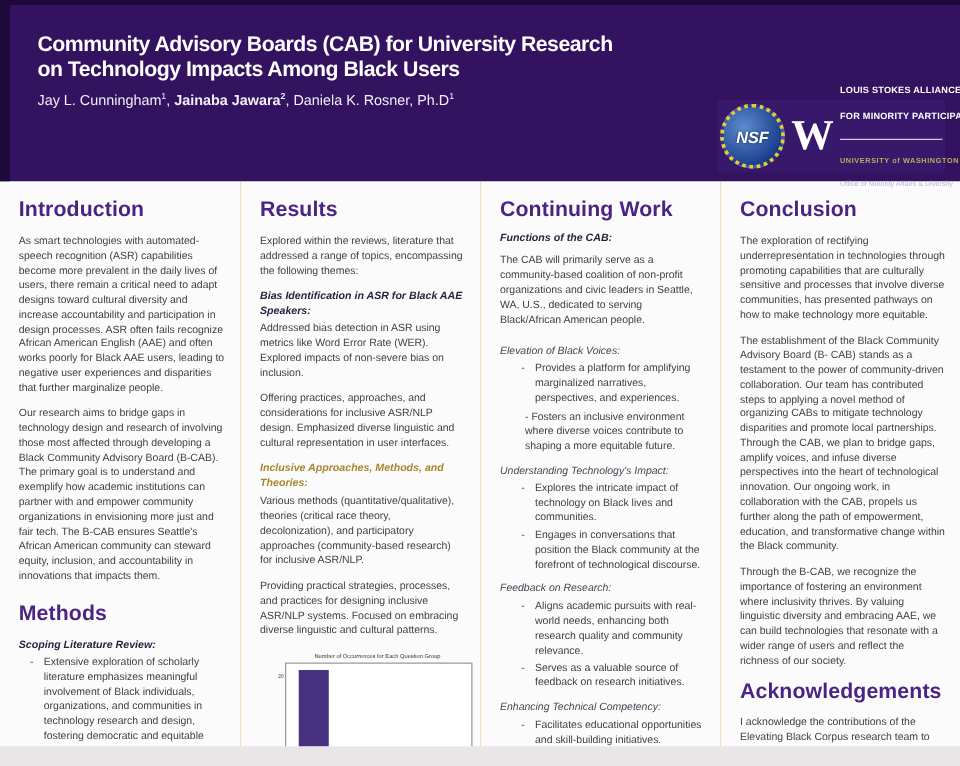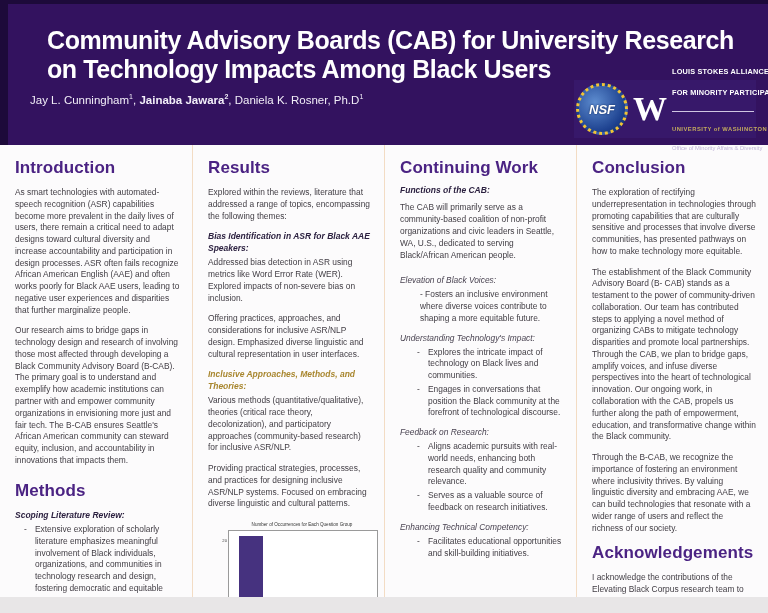--- a/index.html
+++ b/index.html
@@ -4,21 +4,21 @@
 <style>
   * { margin:0; padding:0; box-sizing:border-box; }
   html,body { width:768px; height:613px; overflow:hidden; }
   body { font-family:"Liberation Sans", sans-serif; background:#e8e6e7; }
   .poster { width:768px; height:613px; background:#fcfbfc; position:relative; }
 
   
   .header { position:relative; height:145px; background:#33125f; color:#fff; padding:26px 10px 0 30px; }
   .edge-left { position:absolute; left:0; top:0; width:8px; height:145px; background:#1d0a3a; }
   .edge-top { position:absolute; left:0; top:0; width:100%; height:4px; background:#1d0a3a; }
-  .title { font-size:25px; line-height:1.16; font-weight:800; letter-spacing:-0.4px; white-space:pre-line;margin-left:17px; }
+  .title { font-size:17px; line-height:1.16; font-weight:800; letter-spacing:-0.4px; white-space:pre-line; }
   .authors { margin-top:9px; font-size:11.5px; color:#f2eef8; }
   .authors sup { font-size:7px; }
   .author-bold { font-weight:700; }
   .affils { margin-top:8px; font-size:7.5px; color:#ded7ec; line-height:1.9; }
 
   
   .logo { position:absolute; right:12px; top:80px; width:182px; height:58px; display:flex; align-items:center; gap:5px; background:#37186a; padding:2px; }
   .nsf-badge { width:52px; height:52px; border-radius:50%; flex:0 0 52px;
     background:radial-gradient(circle at 35% 35%, #5d8ccf, #1d418f 70%, #122a66);
     border:3px dotted #f0c436; display:flex; align-items:center; justify-content:center; }
@@ -131,20 +131,23 @@
 
       </figure>
     </section>
 
     <section class="col">
       <h2 class="sec" style="margin-bottom:4px;">Continuing Work</h2>
       <h3 class="subhead">Functions of the CAB:</h3>
       <p class="body" style="margin-top:6px;">The CAB  will primarily serve as a community-based coalition of non-profit organizations and civic leaders in Seattle, WA, U.S., dedicated to serving Black/African American people.</p>
 
       <h4 class="ital" style="margin-top:14px;">Elevation of Black Voices:</h4>
+      <ul class="dash" style="padding-left:24px; margin-bottom:3px;">
+          <li>Provides a platform for amplifying marginalized narratives, perspectives, and experiences.</li>
+        </ul>
       <p class="extra-indent">- Fosters an inclusive environment where diverse voices contribute to shaping a more equitable future.</p>
 
       <h4 class="ital">Understanding Technology's Impact:</h4>
       <ul class="dash" style="padding-left:24px;">
           <li>Explores the intricate impact of technology on Black lives and communities.</li>
           <li>Engages in conversations that position the Black community at the forefront of technological discourse.</li>
         </ul>
 
       <h4 class="ital">Feedback on Research:</h4>
       <ul class="dash" style="padding-left:24px;">

